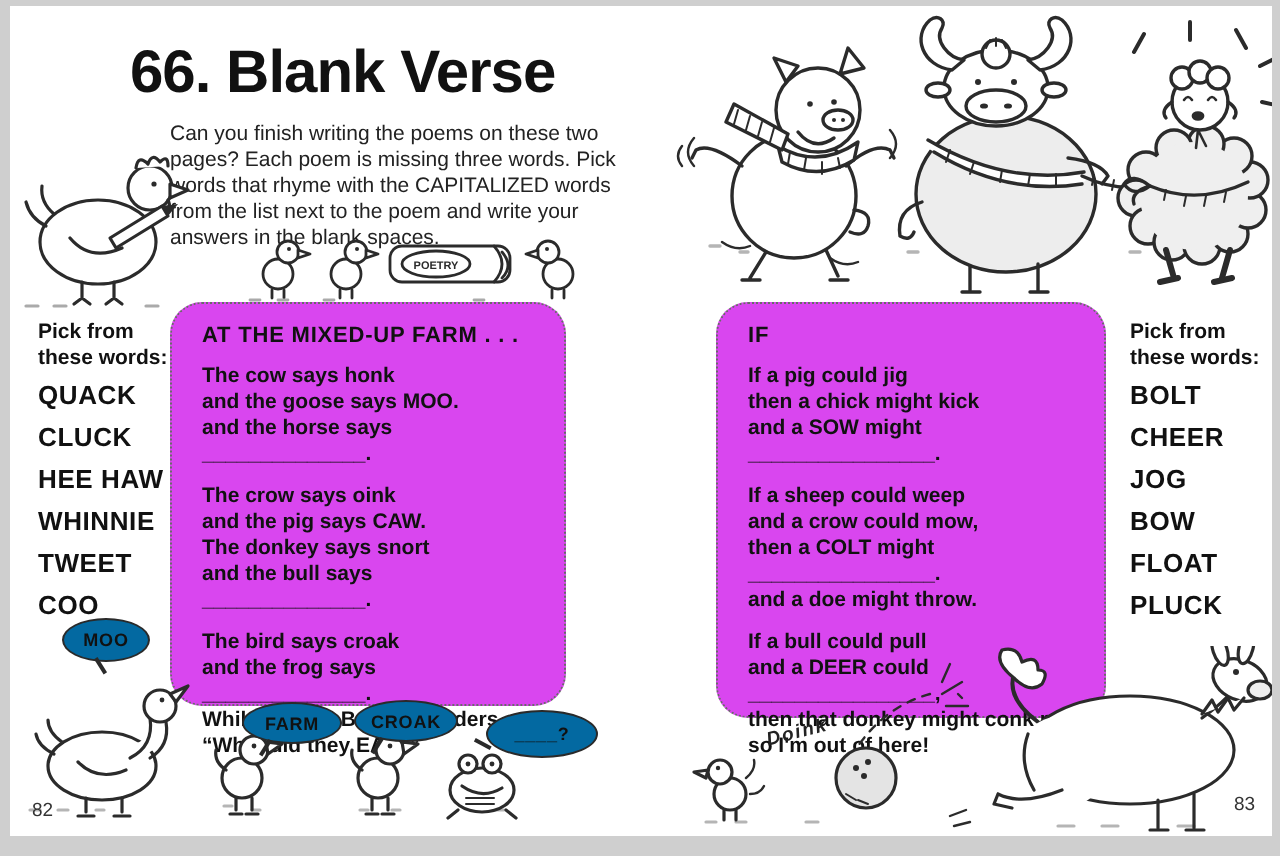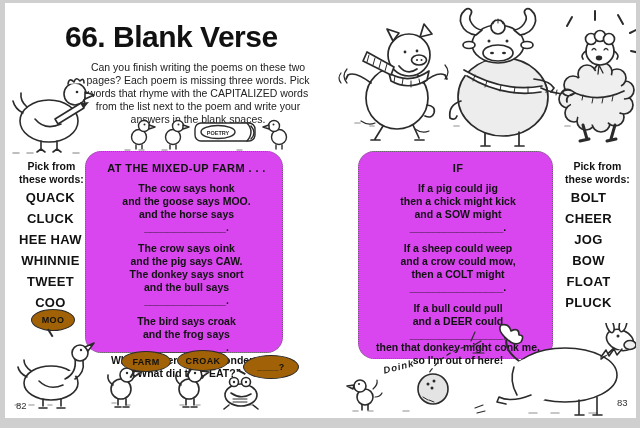--- a/index.html
+++ b/index.html
@@ -2,39 +2,39 @@
 <html><head>
 <meta charset="utf-8">
 <style>
   html,body{margin:0;padding:0;}
   body{
     font-family:"Liberation Sans", sans-serif;
     background:#c9c9c9;
     width:640px;height:428px;position:relative;overflow:hidden;
   }
   .spread{position:absolute;left:0;top:0;width:640px;height:428px;background:#cfcfcf;}
-  .page{position:absolute;left:5px;top:3px;width:631px;height:415px;background:#ffffff;text-align:center;}
+  .page{position:absolute;left:5px;top:3px;width:631px;height:415px;background:#ffffff;}
   .abs{position:absolute;}
   .title{
     font-size:30px;font-weight:800;color:#111;letter-spacing:-0.5px;white-space:nowrap;
   }
   .instructions{
     font-size:10.5px;line-height:13px;color:#222;width:226px;font-weight:normal;
   }
   .word-list-label{font-size:10.5px;line-height:13px;font-weight:bold;color:#111;}
   .word-list{font-size:13px;line-height:21px;font-weight:bold;color:#111;letter-spacing:0.3px;}
   .poem-box{
     border:1.6px dotted #6a6a6a;border-radius:16px;background:#d946ef;
     padding:10px 10px 0 15px;box-sizing:border-box;
   }
   .poem-title{font-size:11px;font-weight:bold;color:#111;letter-spacing:0.4px;}
   .stanza{margin-top:8px;}
   .stanza p{margin:0;font-size:10.5px;line-height:13px;font-weight:bold;color:#111;}
   .bubble{
-    position:absolute;border:1.5px solid #2a2a2a;background:#a16207;border-radius:50%;
+    position:absolute;border:1.5px solid #2a2a2a;background:#0369a1;border-radius:50%;
     display:flex;align-items:center;justify-content:center;
     font-size:9px;font-weight:bold;color:#111;letter-spacing:0.4px;z-index:5;
   }
   .bubble::after{
     content:"";position:absolute;width:9px;height:1.5px;background:#2a2a2a;
   }
   .tail-br::after{bottom:-3px;left:14px;transform:rotate(58deg);}
   .tail-bl::after{bottom:-3px;left:6px;transform:rotate(-58deg);}
   .tail-l::after{bottom:6px;left:-7px;transform:rotate(28deg);}
   .doink{
@@ -283,20 +283,21 @@
     <div class="poem-title">IF</div>
     <div class="stanza">
       <p>If a pig could jig</p>
       <p>then a chick might kick</p>
       <p>and a SOW might ________________.</p>
     </div>
     <div class="stanza">
       <p>If a sheep could weep</p>
       <p>and a crow could mow,</p>
       <p>then a COLT might ________________.</p>
+      <p>and a doe might throw.</p>
     </div>
     <div class="stanza">
       <p>If a bull could pull</p>
       <p>and a DEER could ________________,</p>
       <p>then that donkey might conk me,</p>
       <p>so I'm out of here!</p>
     </div>
   </div>
 
   <div class="abs word-list-label" style="left:560px;top:157px;">

